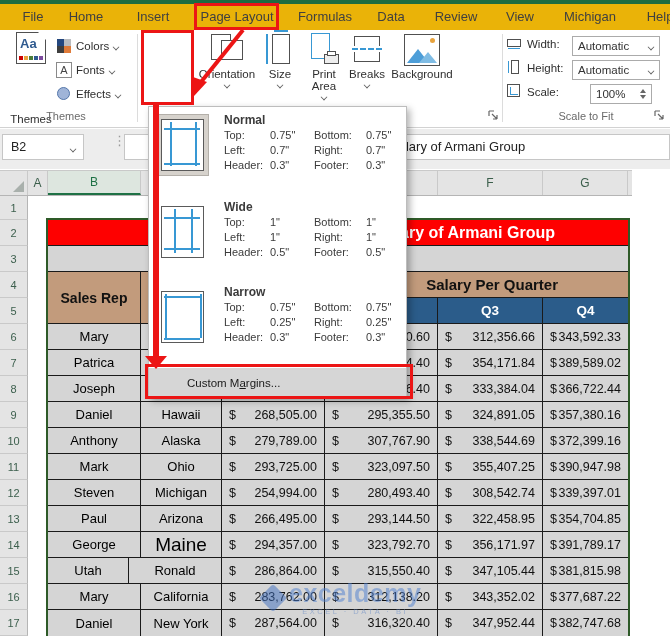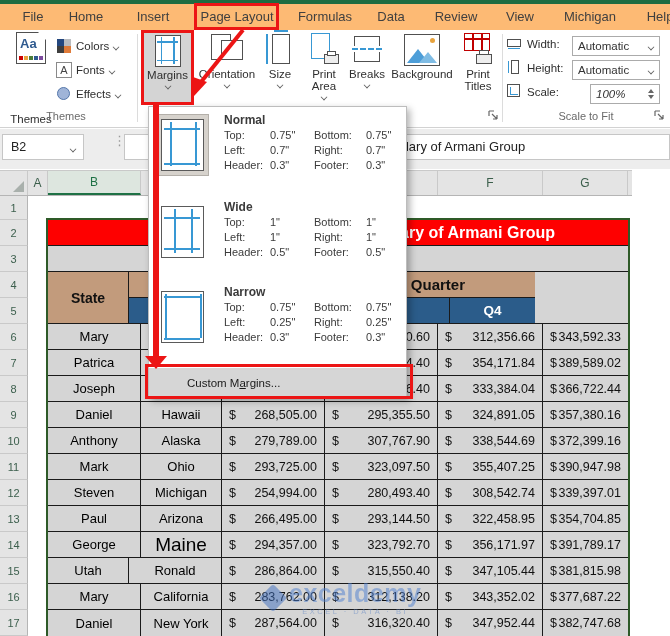--- a/index.html
+++ b/index.html
@@ -2,21 +2,21 @@
 <html><head>
 <meta charset="utf-8">
 <style>
   * { margin:0; padding:0; box-sizing:border-box; }
   html,body { width:670px; height:636px; }
   body { font-family:"Liberation Sans", sans-serif; background:#fff; }
   #screen { position:relative; width:670px; height:636px; overflow:hidden; background:#fff; }
 
   
   .topstrip { position:absolute; left:0; top:0; width:670px; height:4px; background:#1E6C41; }
-  .tabbar { position:absolute; left:0; top:4px; width:670px; height:26px; background:#fdba74; }
+  .tabbar { position:absolute; left:0; top:4px; width:670px; height:26px; background:#eab308; }
   .rtab { position:absolute; top:0; height:26px; line-height:26px; transform:translateX(-50%);
           font-size:13px; color:#404040; white-space:nowrap; cursor:default; }
 
   
   .ribbon { position:absolute; left:0; top:30px; width:670px; height:98px; background:#fff; border-bottom:1px solid #D2D2D2; }
   .gsep { position:absolute; top:4px; width:1px; height:88px; background:#DCDCDC; }
   .glabel { position:absolute; top:80px; transform:translateX(-50%); font-size:11px; color:#6a6a6a; white-space:nowrap; }
   .bigbtn { position:absolute; top:2px; display:flex; flex-direction:column; align-items:center; font-size:11.5px; color:#2f2f2f; text-align:center; }
   .bigbtn .lbl { line-height:12px; margin-top:2px; }
   .chev { display:inline-block; width:6px; height:6px; border-right:1.4px solid #5f5f5f; border-bottom:1.4px solid #5f5f5f; transform:rotate(45deg) scale(.8); margin-top:2px; }
@@ -137,30 +137,20 @@
     </div>
     <div class="smallrow" style="left:56px; top:56px;">
       <span class="icon16">
           <i style="position:absolute;left:1px;top:1px;width:13px;height:13px;border-radius:50%;background:#9FB4D8;border:1px solid #5577AA;display:block"></i>
         </span>
       <span>Effects</span>
       <span class="chev"></span>
     </div>
     <div class="glabel" style="left:66px">Themes</div>
 
-    <div class="bigbtn" style="left:143px; width:49px; height:71px; background:#D4D4D4;">
-      <div class="pagelike" style="width:26px;height:32px;margin-top:3px;">
-        <div class="blueline" style="left:5px;top:1px;width:1.5px;height:27px;"></div>
-        <div class="blueline" style="right:5px;top:1px;width:1.5px;height:27px;"></div>
-        <div class="blueline" style="left:1px;top:5px;height:1.5px;width:21px;"></div>
-        <div class="blueline" style="left:1px;bottom:5px;height:1.5px;width:21px;"></div>
-      </div>
-      <span class="lbl">Margins</span>
-      <span class="chev"></span>
-    </div>
     <div class="bigbtn" style="left:196px; width:62px;">
       <div style="position:relative;width:36px;height:34px;">
         <div class="pagelike" style="position:absolute;left:2px;top:2px;width:20px;height:26px;"></div>
         <div class="pagelike" style="position:absolute;left:12px;top:8px;width:22px;height:20px;"></div>
       </div>
       <span class="lbl">Orientation</span>
       <span class="chev"></span>
     </div>
     <div class="bigbtn" style="left:261px; width:38px;">
       <div style="position:relative;width:28px;height:34px;">
@@ -189,31 +179,20 @@
       <span class="lbl">Breaks</span>
       <span class="chev"></span>
     </div>
     <div class="bigbtn" style="left:390px; width:64px;">
       <div style="position:relative;width:36px;height:32px;border:1.5px solid #505050;background:#fff;margin-top:2px;">
         <div style="position:absolute;left:2px;bottom:2px;width:0;height:0;border-left:11px solid transparent;border-right:11px solid transparent;border-bottom:14px solid #4D9ED8;"></div>
         <div style="position:absolute;left:14px;bottom:2px;width:0;height:0;border-left:9px solid transparent;border-right:9px solid transparent;border-bottom:11px solid #7FBCE4;"></div>
         <div style="position:absolute;right:4px;top:3px;width:5px;height:5px;border-radius:50%;background:#E8A33D;"></div>
       </div>
       <span class="lbl">Background</span>
-    </div>
-    <div class="bigbtn" style="left:456px; width:44px;">
-      <div style="position:relative;width:30px;height:34px;">
-        <div style="position:absolute;left:1px;top:1px;width:26px;height:18px;border:1.5px solid #C00000;background:linear-gradient(to bottom,#fff 0,#fff 100%);"></div>
-        <div style="position:absolute;left:1px;top:6px;width:26px;height:1.5px;background:#C00000;"></div>
-        <div style="position:absolute;left:9px;top:1px;width:1.5px;height:18px;background:#C00000;"></div>
-        <div style="position:absolute;left:18px;top:1px;width:1.5px;height:18px;background:#C00000;"></div>
-        <div style="position:absolute;right:1px;bottom:2px;width:16px;height:10px;border:1.5px solid #505050;background:#eee;"></div>
-        <div style="position:absolute;right:4px;bottom:11px;width:10px;height:5px;border:1.5px solid #505050;background:#fff;"></div>
-      </div>
-      <span class="lbl">Print Titles</span>
     </div>
     <div class="glabel" style="left:315px">Page Setup</div>
     <svg class="launcher" style="left:487px; top:79px;" viewBox="0 0 12 12">
         <path d="M2 2 H7 M2 2 V7 M5 5 L10 10 M10 10 H6 M10 10 V6" stroke="#666" stroke-width="1.2" fill="none"></path>
       </svg>
 
     <div class="smallrow" style="left:507px; top:6px;">
       <span class="icon16">
           <i style="position:absolute;left:0;top:3px;width:14px;height:8px;border:1.2px solid #505050;display:block"></i>
           <i style="position:absolute;left:1px;top:12px;width:12px;height:1px;background:#3898D4;display:block"></i>
@@ -235,21 +214,21 @@
       <span>Automatic</span>
         <span class="chev"></span>
     </div>
     <div class="smallrow" style="left:507px; top:54px;">
       <span class="icon16">
           <i style="position:absolute;left:0;top:0;width:13px;height:13px;border:1.2px solid #505050;display:block"></i>
           <i style="position:absolute;left:3px;top:3px;width:8px;height:8px;border-left:1.5px solid #3898D4;border-bottom:1.5px solid #3898D4;display:block"></i>
         </span>
       <span>Scale:</span>
     </div>
-    <div class="selbox" style="position:absolute;left:590px;top:54px;width:70px;font-style:italic;">
+    <div class="selbox" style="position:absolute;left:590px;top:54px;width:62px;">
       <span>100%</span>
       <span style="display:flex;flex-direction:column;gap:2px;">
         <i style="width:0;height:0;border-left:3px solid transparent;border-right:3px solid transparent;border-bottom:4px solid #666;display:block"></i>
         <i style="width:0;height:0;border-left:3px solid transparent;border-right:3px solid transparent;border-top:4px solid #666;display:block"></i>
       </span>
     </div>
     <div class="glabel" style="left:586px">Scale to Fit</div>
     <svg class="launcher" style="left:653px; top:79px;" viewBox="0 0 12 12">
         <path d="M2 2 H7 M2 2 V7 M5 5 L10 10 M10 10 H6 M10 10 V6" stroke="#666" stroke-width="1.2" fill="none"></path>
       </svg>
@@ -296,20 +275,23 @@
       <div class="gut" style="height: 26px;">16</div>
       <div class="gut" style="height: 26px;">17</div>
     </div>
 
   <div class="xtable">
     <div class="banner">
         <span>Quarterly Salary of Armani Group</span>
       </div>
     <div class="grayrow"></div>
     <div class="hdrblock">
+      <div class="tcell tan" style="width:93px;font-weight:bold;font-size:14px;color:#111;">
+          <span>Sales Rep</span>
+        </div>
       <div class="tcell tan" style="width:81px;font-weight:bold;font-size:14px;color:#111;">
           <span>State</span>
         </div>
       <div style="width:406px;display:flex;flex-direction:column;">
         <div class="tan" style="height:26px;border-bottom:1px solid #1a1a1a;position:relative;">
           <span style="position:absolute;right:70px;top:0;line-height:25px;font-weight:bold;font-size:15px;color:#111;white-space:nowrap;">Salary Per Quarter</span>
         </div>
         <div style="height:26px;display:flex;" id="qrow">
             <div class="tcell blue" style="width: 103px; font-size: 13.5px;">Q1</div>
             <div class="tcell blue" style="width: 113px; font-size: 13.5px;">Q2</div>

